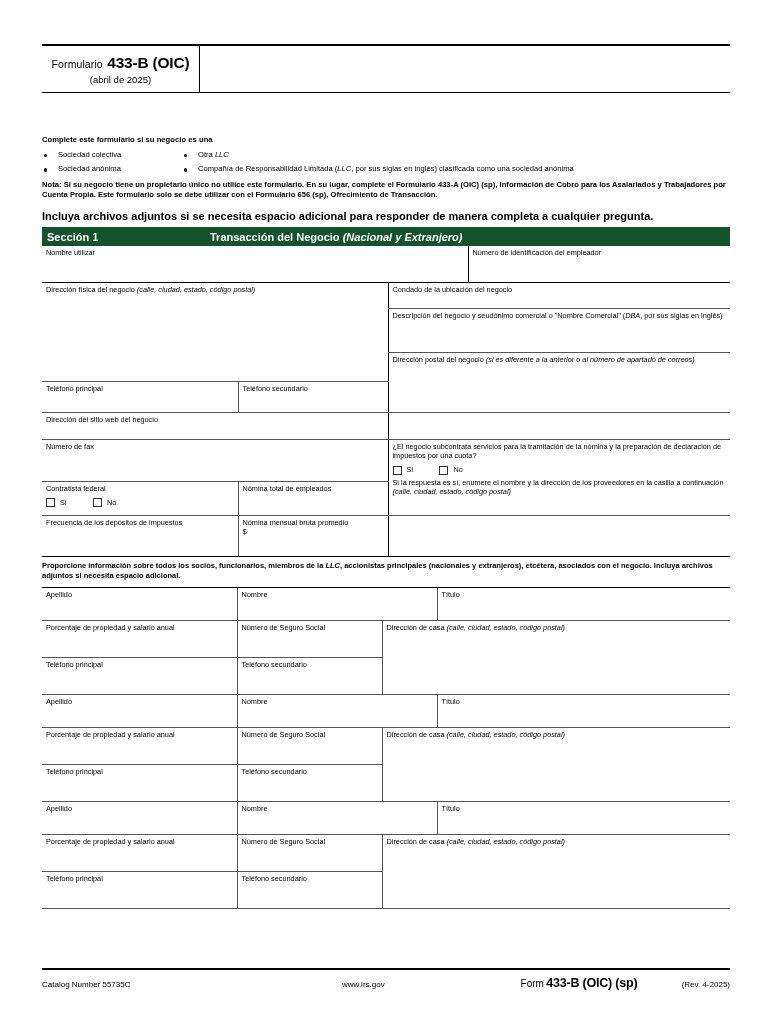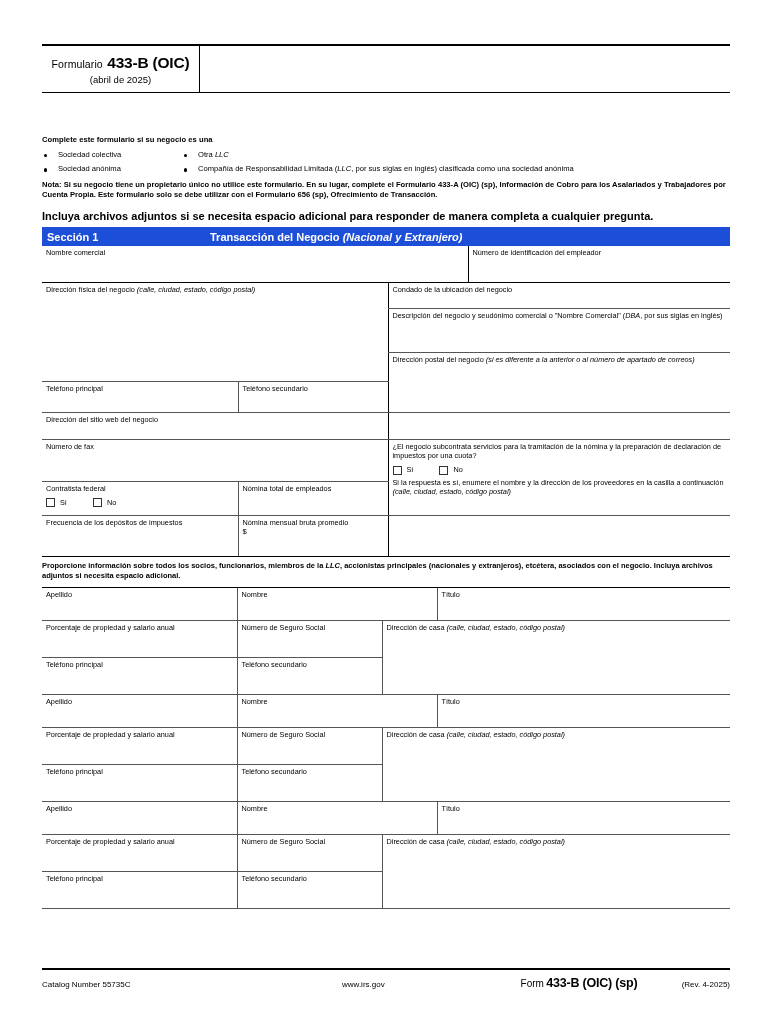--- a/index.html
+++ b/index.html
@@ -122,21 +122,21 @@
   }
   .attach {
     margin-top: 9px;
     margin-bottom: 5px;
     font-size: 11px;
     font-weight: bold;
   }
 
   
   .section-bar {
-    background: #1d4ed8;
+    background: #14532d;
     color: #fff;
     height: 19px;
     display: flex;
     align-items: center;
     font-size: 11px;
     font-weight: bold;
   }
   .sb-num { width: 168px; padding-left: 5px; }
   .sb-title { }
   .sb-title i { font-style: italic; }
@@ -257,21 +257,21 @@
       <colgroup>
         <col style="width:196px">
         <col style="width:150px">
         <col style="width:80px">
         <col style="width:262px">
       </colgroup>
 
       <tbody>
           <tr>
         <td colspan="3" class="bbk" style="height:36px">
-          <span class="lbl">Nombre comercial</span>
+          <span class="lbl">Nombre utilizar</span>
         </td>
         <td class="bbk blk" style="height:36px">
           <span class="lbl">Número de identificación del empleador</span>
         </td>
       </tr>
 
       <tr>
         <td colspan="2" rowspan="3" class="bb" style="height:78px">
           <span class="lbl">Dirección física del negocio <i>(calle, ciudad, estado, código postal)</i></span>
         </td>

